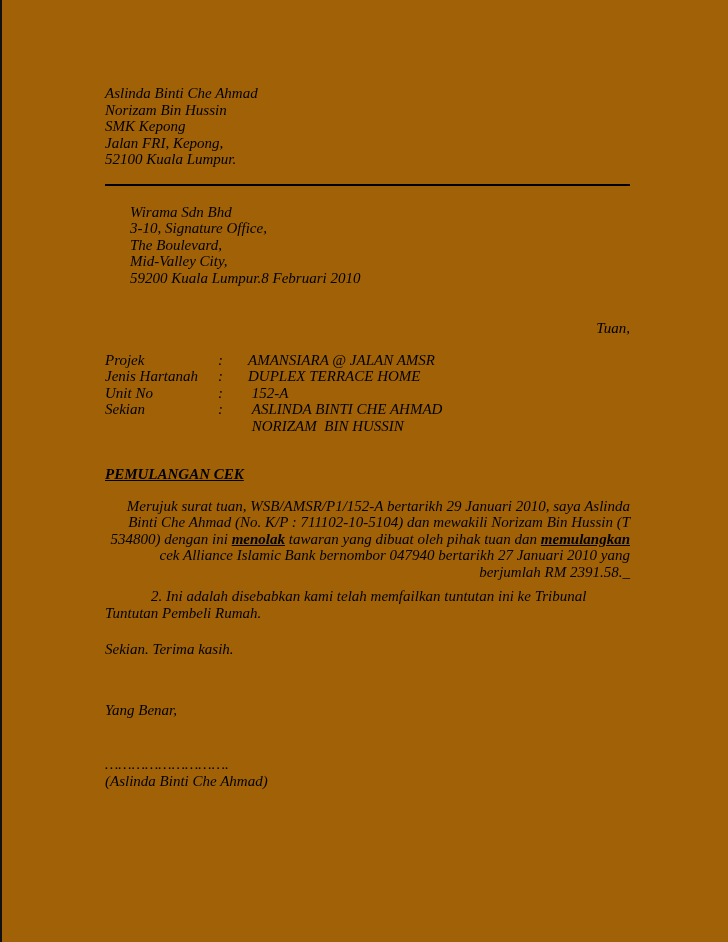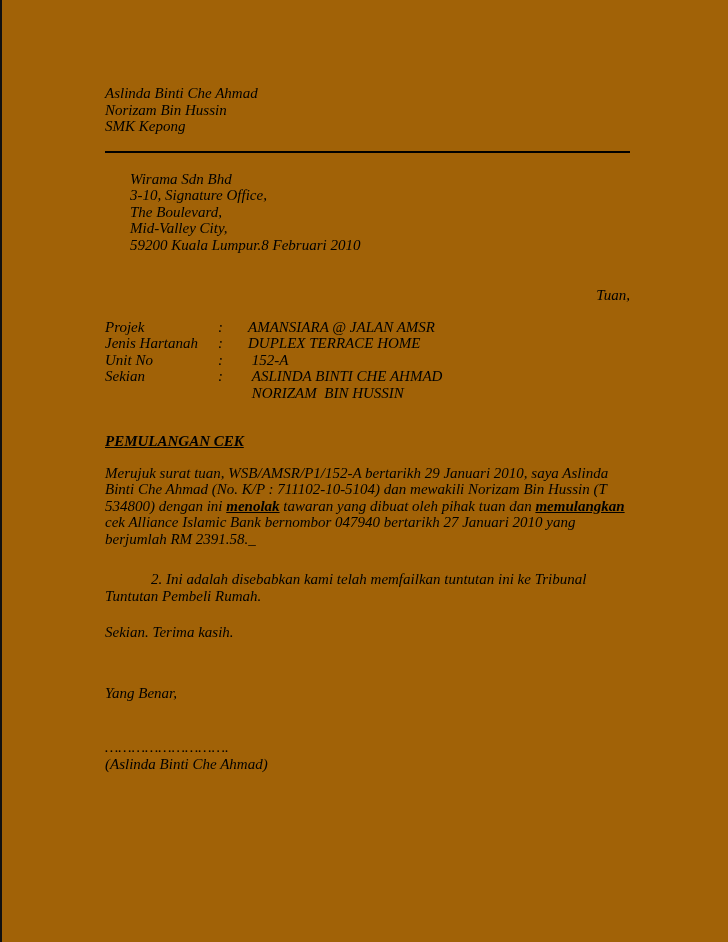--- a/index.html
+++ b/index.html
@@ -45,37 +45,39 @@
   .details { margin-top: 15px; }
   .drow { display: flex; }
   .dlabel { width: 113px; flex: 0 0 113px; }
   .dcolon { width: 30px; flex: 0 0 30px; }
   .dvalue { white-space: pre-wrap; }
   .subject {
     margin-top: 32px;
     font-weight: bold;
     text-decoration: underline;
   }
-  .body-para { margin-top: 15px; text-align: left; }
+  .body-para { margin-top: 15px; text-align: right; }
   .emph { font-weight: bold; text-decoration: underline; }
   .para2 { margin-top: 17px; text-indent: 46px; }
   .thanks { margin-top: 20px; }
   .signoff { margin-top: 44px; }
   .sig-dots { margin-top: 38px; }
 </style>
 </head>
 <body>
 
 <div class="page">
   <div class="content">
 
     <div class="sender-block">
       <div class="line">Aslinda Binti Che Ahmad</div>
       <div class="line">Norizam Bin Hussin</div>
       <div class="line">SMK Kepong</div>
+      <div class="line">Jalan FRI, Kepong,</div>
+      <div class="line">52100 Kuala Lumpur.</div>
     </div>
 
     <hr class="divider">
 
     <div class="recipient-block">
       <div class="line">Wirama Sdn Bhd</div>
       <div class="line">3-10, Signature Office,</div>
       <div class="line">The Boulevard,</div>
       <div class="line">Mid-Valley City,</div>
       <div class="line date-row">
@@ -113,21 +115,21 @@
         <span class="dvalue"> NORIZAM  BIN HUSSIN</span>
       </div>
     </div>
 
     <div class="line subject">PEMULANGAN CEK</div>
 
     <p class="body-para" style="margin:15px 0 0 0;">
       <span>Merujuk surat tuan, WSB/AMSR/P1/152-A bertarikh 29 Januari 2010, saya Aslinda Binti Che Ahmad (No. K/P : 711102-10-5104) dan mewakili Norizam Bin Hussin (T 534800) dengan ini </span><span class="emph">menolak</span><span> tawaran yang dibuat oleh pihak tuan dan </span><span class="emph">memulangkan</span><span> cek Alliance Islamic Bank bernombor 047940 bertarikh 27 Januari 2010 yang berjumlah RM 2391.58._</span>
     </p>
 
-    <p class="para2" style="margin:24px 0 0 0;">2. Ini adalah disebabkan kami telah memfailkan tuntutan ini ke Tribunal Tuntutan Pembeli Rumah.</p>
+    <p class="para2" style="margin:8px 0 0 0;">2. Ini adalah disebabkan kami telah memfailkan tuntutan ini ke Tribunal Tuntutan Pembeli Rumah.</p>
 
     <div class="line thanks">Sekian. Terima kasih.</div>
 
     <div class="line signoff">Yang Benar,</div>
 
     <div class="line sig-dots">……………………….</div>
     <div class="line">(Aslinda Binti Che Ahmad)</div>
 
   </div>
 </div>

